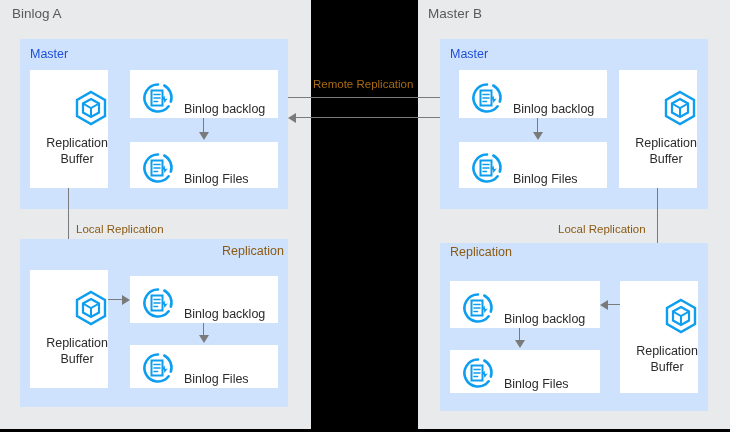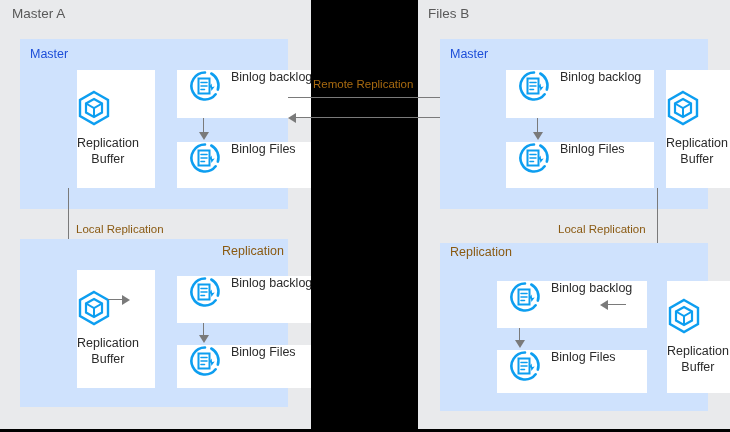--- a/index.html
+++ b/index.html
@@ -51,23 +51,22 @@
   }
   .panel-label.replication {
     color: #8a5a12;
   }
   
   .card {
     position: absolute;
     background: #ffffff;
     box-sizing: border-box;
     display: flex;
-    align-items: flex-start;
+    align-items: flex-end;
     justify-content: flex-start;
-    margin-left: 47px;
   }
   .card.tall {
     flex-direction: column;
     justify-content: center;
   }
   .card-text {
     font-size: 12.5px;
     color: #2b2b2b;
     white-space: nowrap;
     line-height: 1.25;
@@ -115,21 +114,21 @@
     color: #8a5a12;
     white-space: nowrap;
   }
   .edge-label.remote { color: #a86a10; }
 </style>
 </head>
 <body>
 
 <div id="canvas">
 
-  <div class="region-title" style="left:12px; top:6px;">Master A</div>
+  <div class="region-title" style="left:12px; top:6px;">Binlog A</div>
 
   <div class="panel" style="left:20px; top:39px; width:268px; height:170px;"></div>
   <div class="panel-label master" style="left:30px; top:47px;">Master</div>
 
   <div class="card tall" style="left:30px; top:70px; width:78px; height:118px;">
     <span class="icon-wrap">
       <svg width="34" height="36" viewBox="0 0 34 36">
         <polygon points="17,2 31,10 31,26 17,34 3,26 3,10" fill="none" stroke="#0d9ef0" stroke-width="2.4"></polygon>
         <polygon points="17,9 25,13.5 25,22.5 17,27 9,22.5 9,13.5" fill="none" stroke="#0d9ef0" stroke-width="2.2"></polygon>
         <path d="M9,13.5 L17,18 L25,13.5 M17,18 L17,27" fill="none" stroke="#0d9ef0" stroke-width="2"></path>
@@ -220,21 +219,21 @@
   <div class="center-band"></div>
 
   <div class="conn h" style="left:288px; top:97px; width:160px;"></div>
   <div class="arrowhead right" style="left:446px; top:93px;"></div>
 
   <div class="conn h" style="left:296px; top:117px; width:160px;"></div>
   <div class="arrowhead left" style="left:288px; top:113px;"></div>
 
   <div class="edge-label remote" style="left:313px; top:78px;">Remote Replication</div>
 
-  <div class="region-title" style="left:428px; top:6px;">Files B</div>
+  <div class="region-title" style="left:428px; top:6px;">Master B</div>
 
   <div class="panel" style="left:440px; top:39px; width:268px; height:170px;"></div>
   <div class="panel-label master" style="left:450px; top:47px;">Master</div>
 
   <div class="card wide" style="left:459px; top:70px; width:148px; height:48px;">
     <span class="icon-wrap">
       <svg width="32" height="32" viewBox="0 0 32 32">
         <path d="M16,2.5 a13.5,13.5 0 1,0 10.6,21.8" fill="none" stroke="#0d9ef0" stroke-width="2.6" stroke-linecap="round"></path>
         <path d="M28.8,19.6 a13.5,13.5 0 0,0 -6.5,-16.1" fill="none" stroke="#0d9ef0" stroke-width="2.6" stroke-linecap="round"></path>
         <rect x="9.5" y="8.5" width="11" height="15" fill="none" stroke="#0d9ef0" stroke-width="2"></rect>

